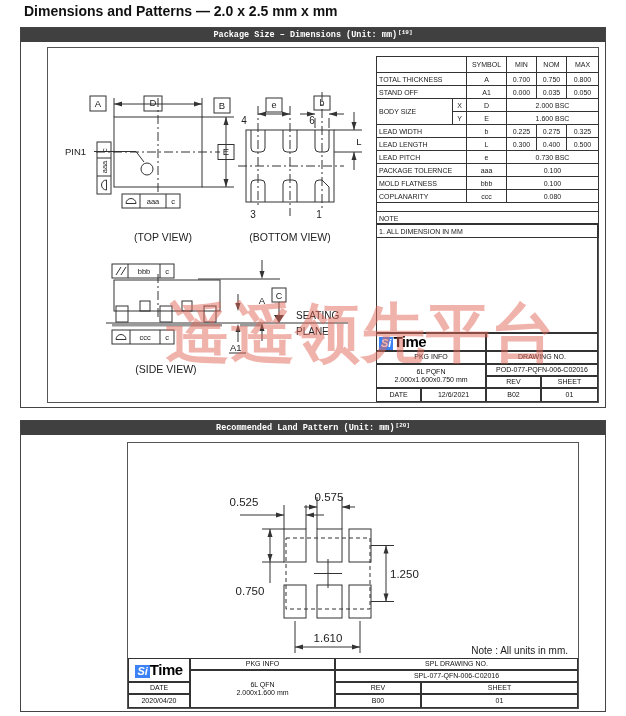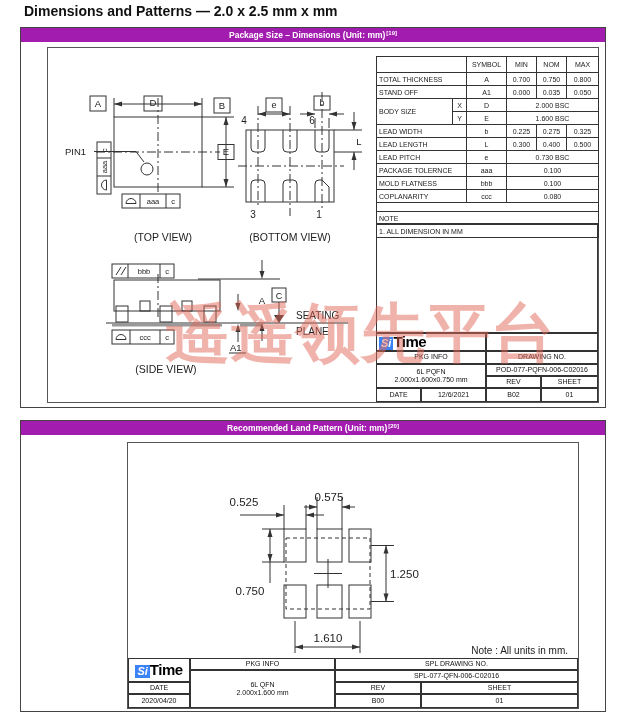--- a/index.html
+++ b/index.html
@@ -2,22 +2,22 @@
 <html><head>
 <meta charset="utf-8">
 <style>
   html,body{margin:0;padding:0;}
   body{width:626px;height:716px;position:relative;background:#fff;
        font-family:"Liberation Sans","DejaVu Sans",sans-serif;color:#111;}
   .page-title{position:absolute;left:24px;top:3px;font-size:14px;font-weight:bold;}
   .section{position:absolute;left:20px;width:586px;border:1px solid #444;background:#fff;box-sizing:border-box;}
   #section1{top:27px;height:381px;}
   #section2{top:420px;height:292px;}
-  .s-header{height:14px;background:#a21caf;color:#fff;font-size:8.5px;font-weight:bold;
-            display:flex;align-items:center;justify-content:center;line-height:1;}
+  .s-header{height:14px;background:#404040;color:#fff;font-size:8.5px;font-weight:bold;
+            display:flex;align-items:center;justify-content:center;line-height:1;font-family:Liberation Mono, monospace;}
   .s-header sup{font-size:6px;margin-left:1px;transform:translateY(-2px);}
   .s-body{position:relative;width:100%;}
   .frame{position:absolute;border:1px solid #555;background:#fff;box-sizing:content-box;}
   #frame1{left:26px;top:5px;width:550px;height:354px;}
   #frame2{left:106px;top:7px;width:450px;height:265px;}
   svg{position:absolute;left:0;top:0;}
   svg text{fill:#222;}
   .lw{stroke:#333;stroke-width:1;fill:none;}
   .ar{fill:#333;stroke:none;}
   

